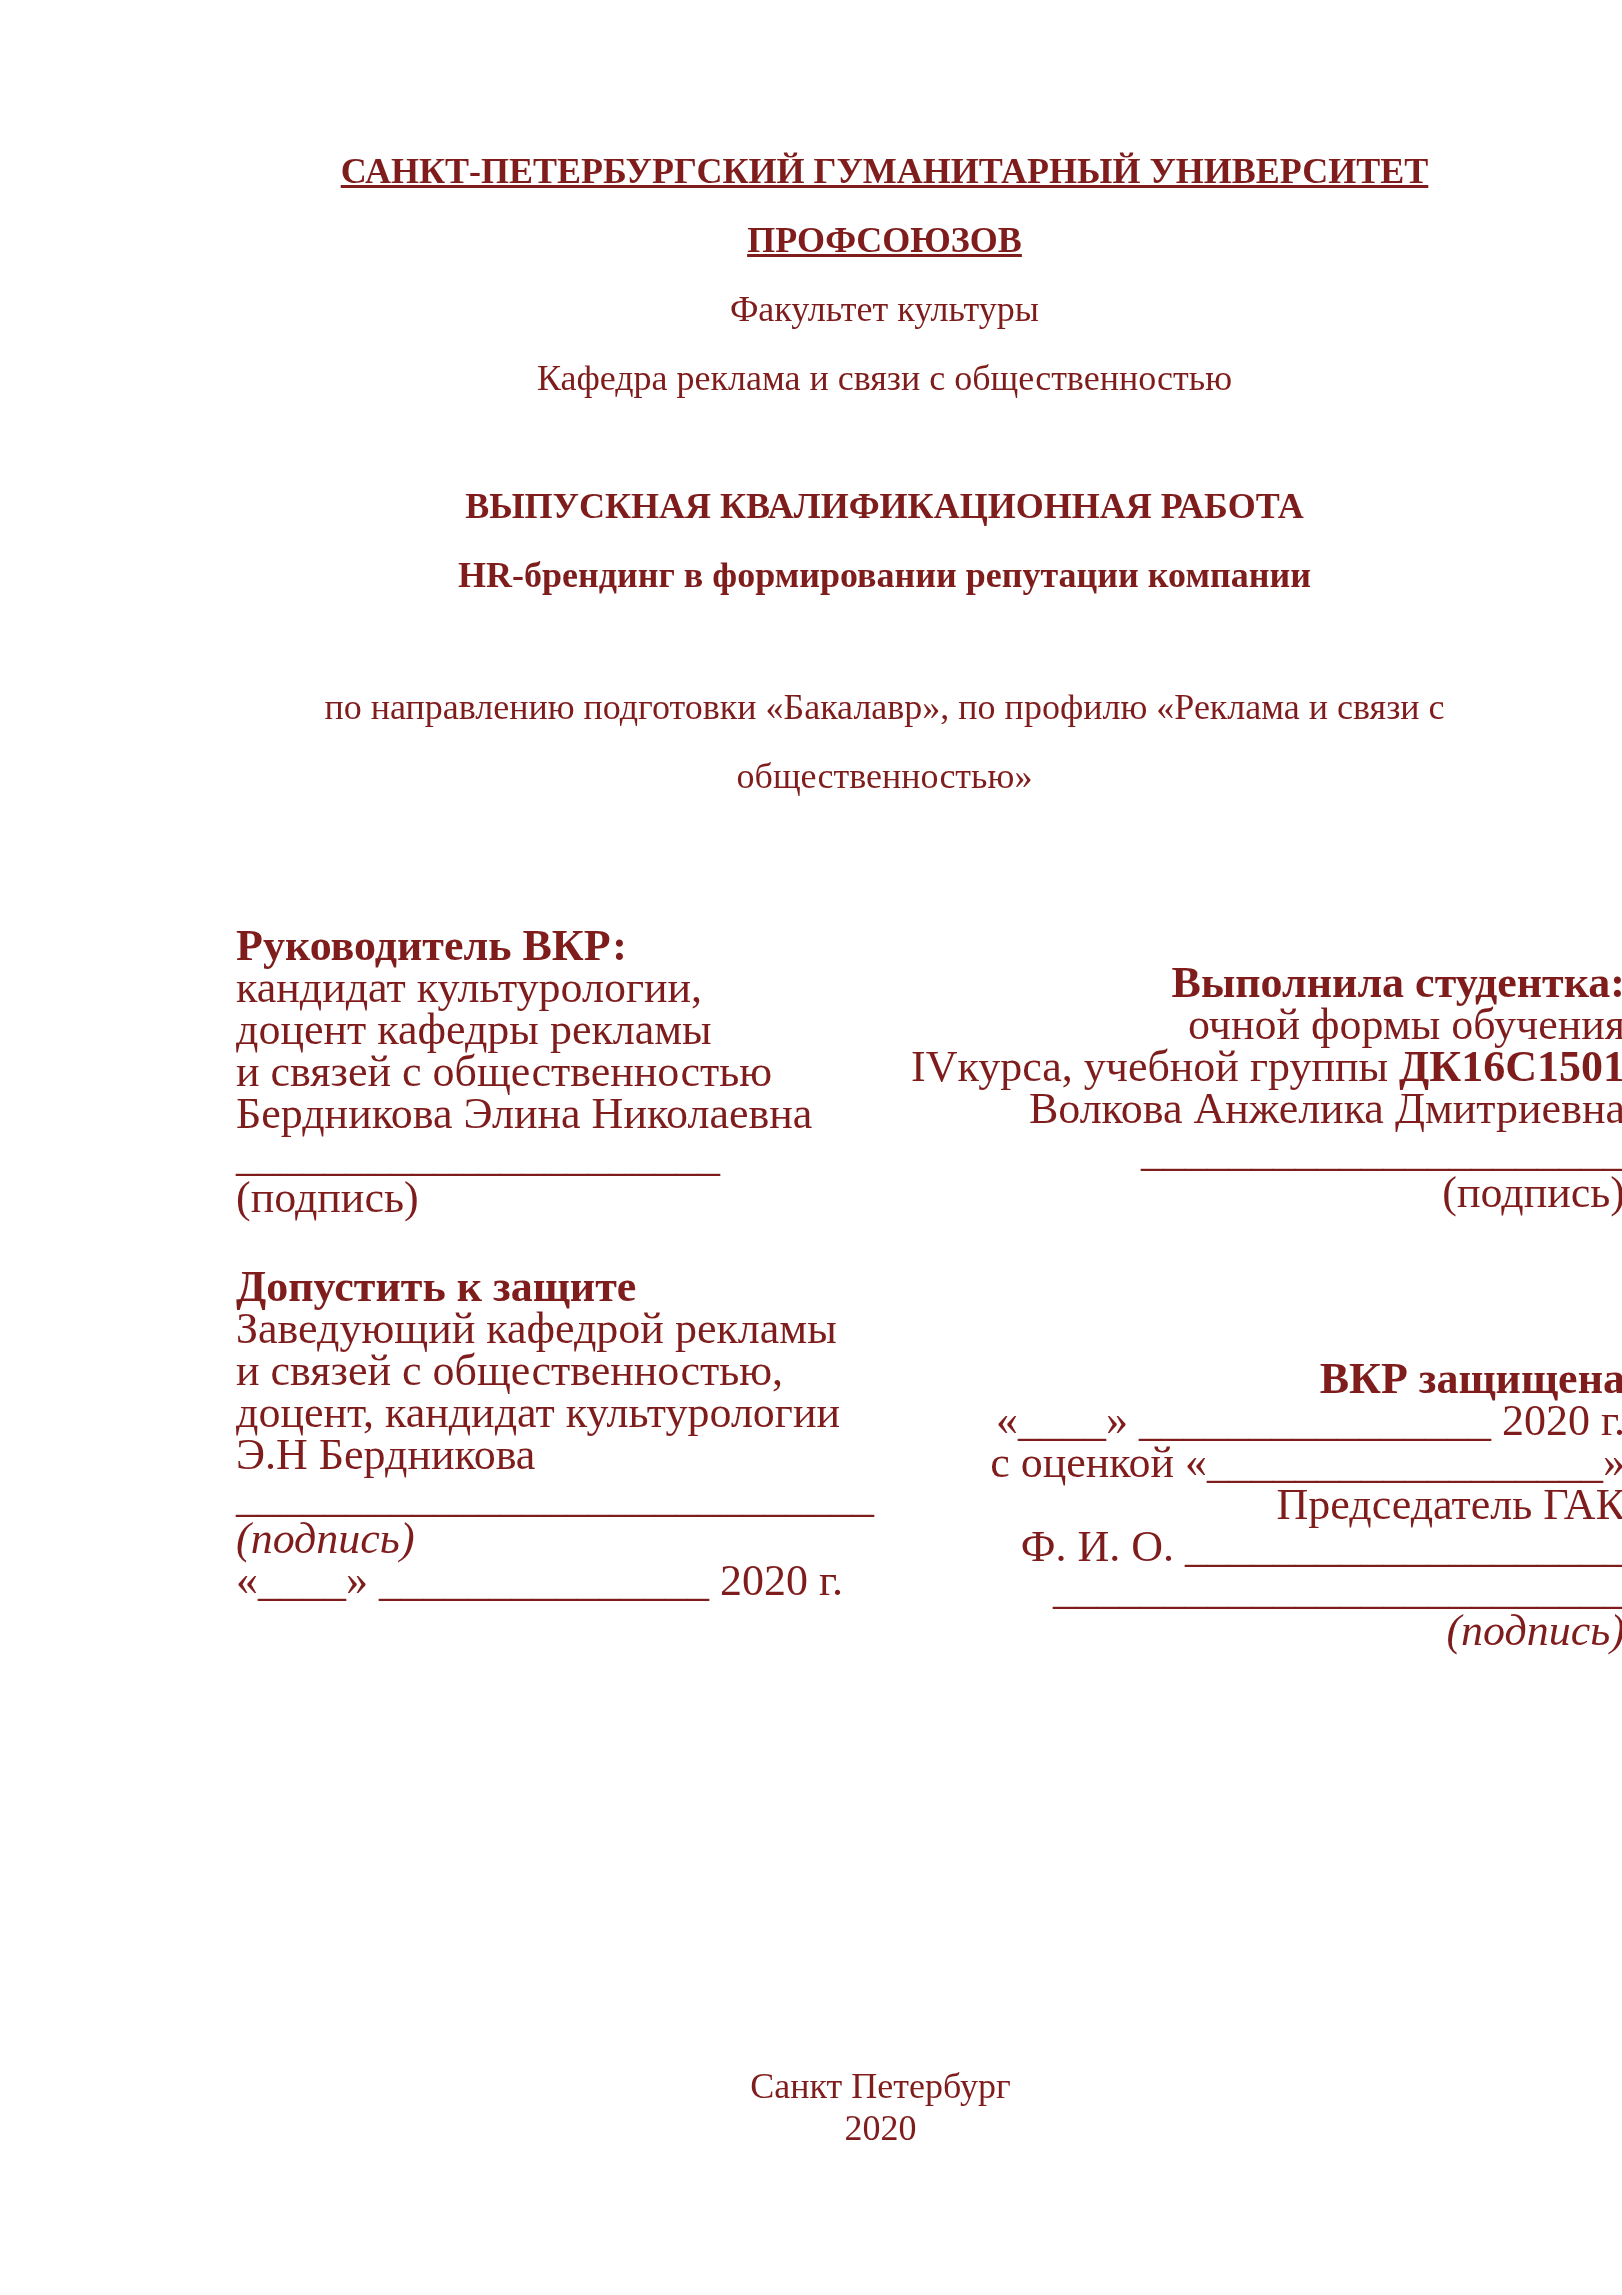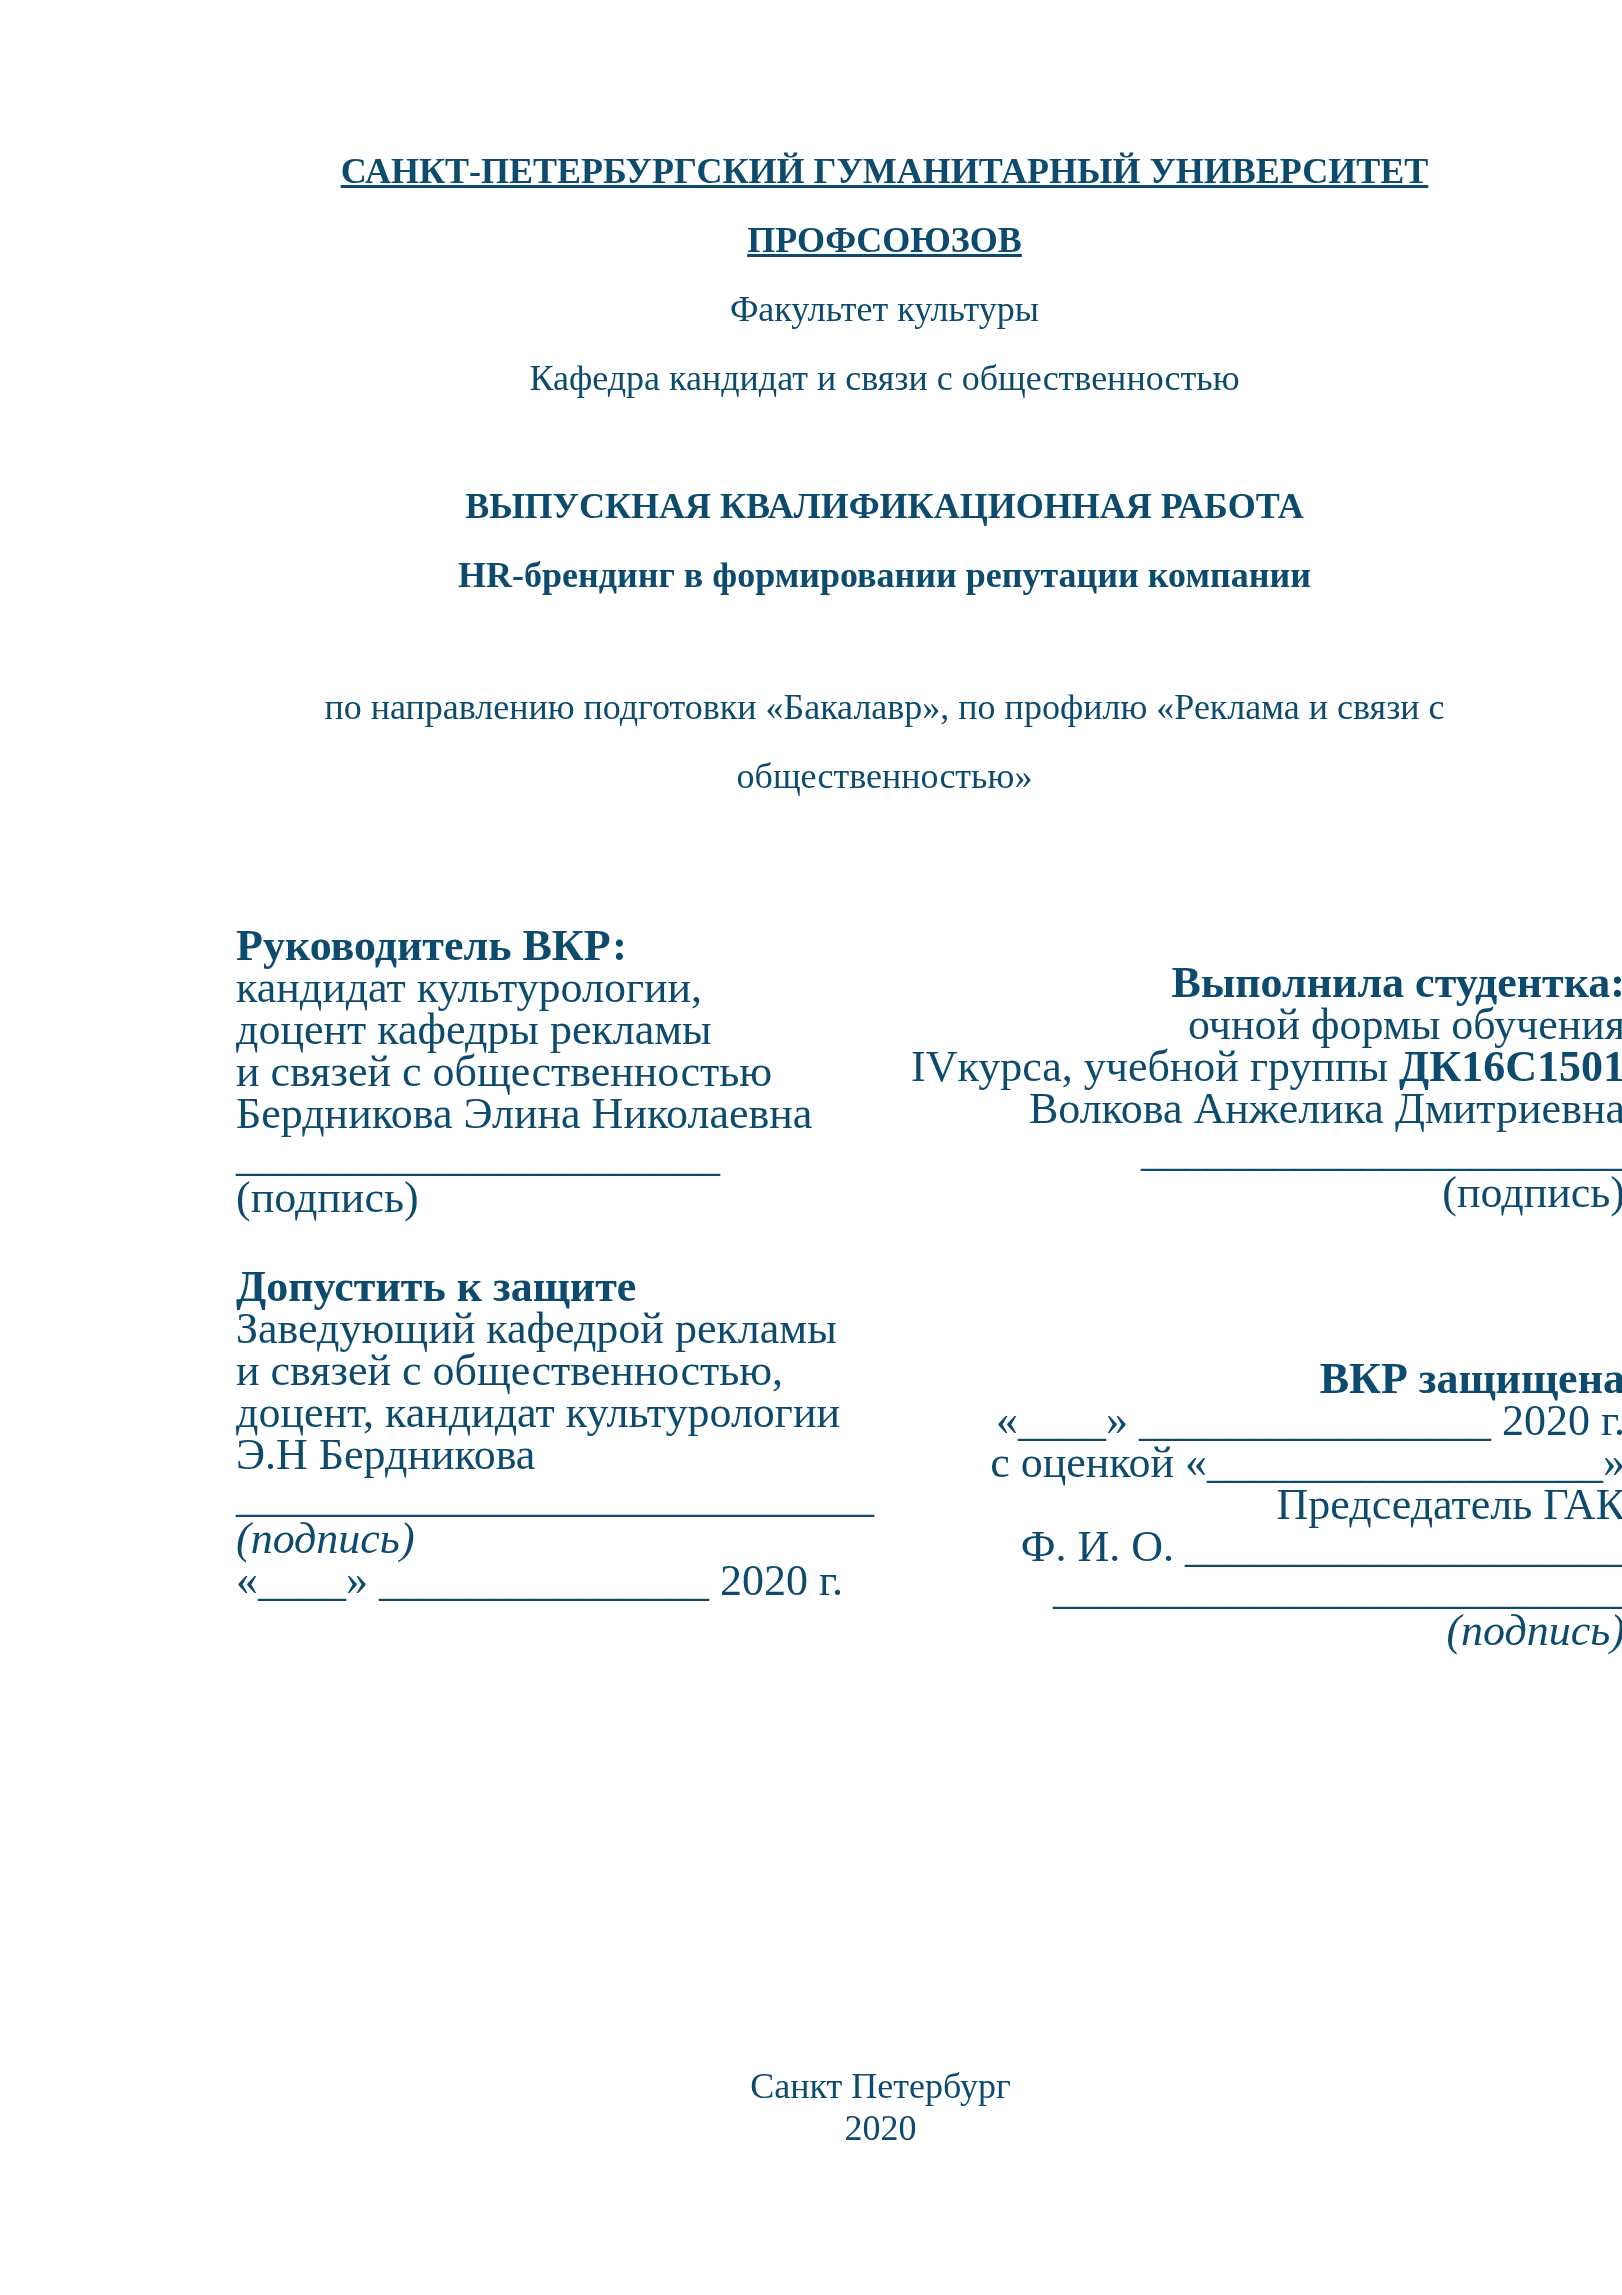--- a/index.html
+++ b/index.html
@@ -2,21 +2,21 @@
 <html style="font-size:12.6px"><head>
 <meta charset="utf-8">
 <style>
   * { margin: 0; padding: 0; box-sizing: border-box; }
   html, body { background: #ffffff; }
   .page {
     position: relative;
     width: 1623px;
     height: 2295px;
     background: #ffffff;
-    color: #0c4a6e;
+    color: #7f1d1d;
     font-family: "Liberation Serif", "DejaVu Serif", serif;
     overflow: hidden;
   }
   .content {
     padding: 137px 90px 0 236px;
   }
   
   .header { text-align: center; font-size: 36px; line-height: 69px; }
   .h-line { white-space: nowrap; }
   .bold { font-weight: bold; }
@@ -54,21 +54,21 @@
 </head>
 <body>
 
 <div class="page">
   <div class="content">
 
     <div class="header">
       <div class="h-line bold u">САНКТ-ПЕТЕРБУРГСКИЙ ГУМАНИТАРНЫЙ УНИВЕРСИТЕТ</div>
       <div class="h-line bold u">ПРОФСОЮЗОВ</div>
       <div class="h-line">Факультет культуры</div>
-      <div class="h-line">Кафедра кандидат и связи с общественностью</div>
+      <div class="h-line">Кафедра реклама и связи с общественностью</div>
       <div class="h-line bold gap-md">ВЫПУСКНАЯ КВАЛИФИКАЦИОННАЯ РАБОТА</div>
       <div class="h-line bold">HR-брендинг в формировании репутации компании</div>
       <div class="h-line gap-lg">по направлению подготовки «Бакалавр», по профилю «Реклама и связи с</div>
       <div class="h-line">общественностью»</div>
     </div>
 
     <div class="columns">
 
       <div class="col-left">
         <div class="supervisor-block">

